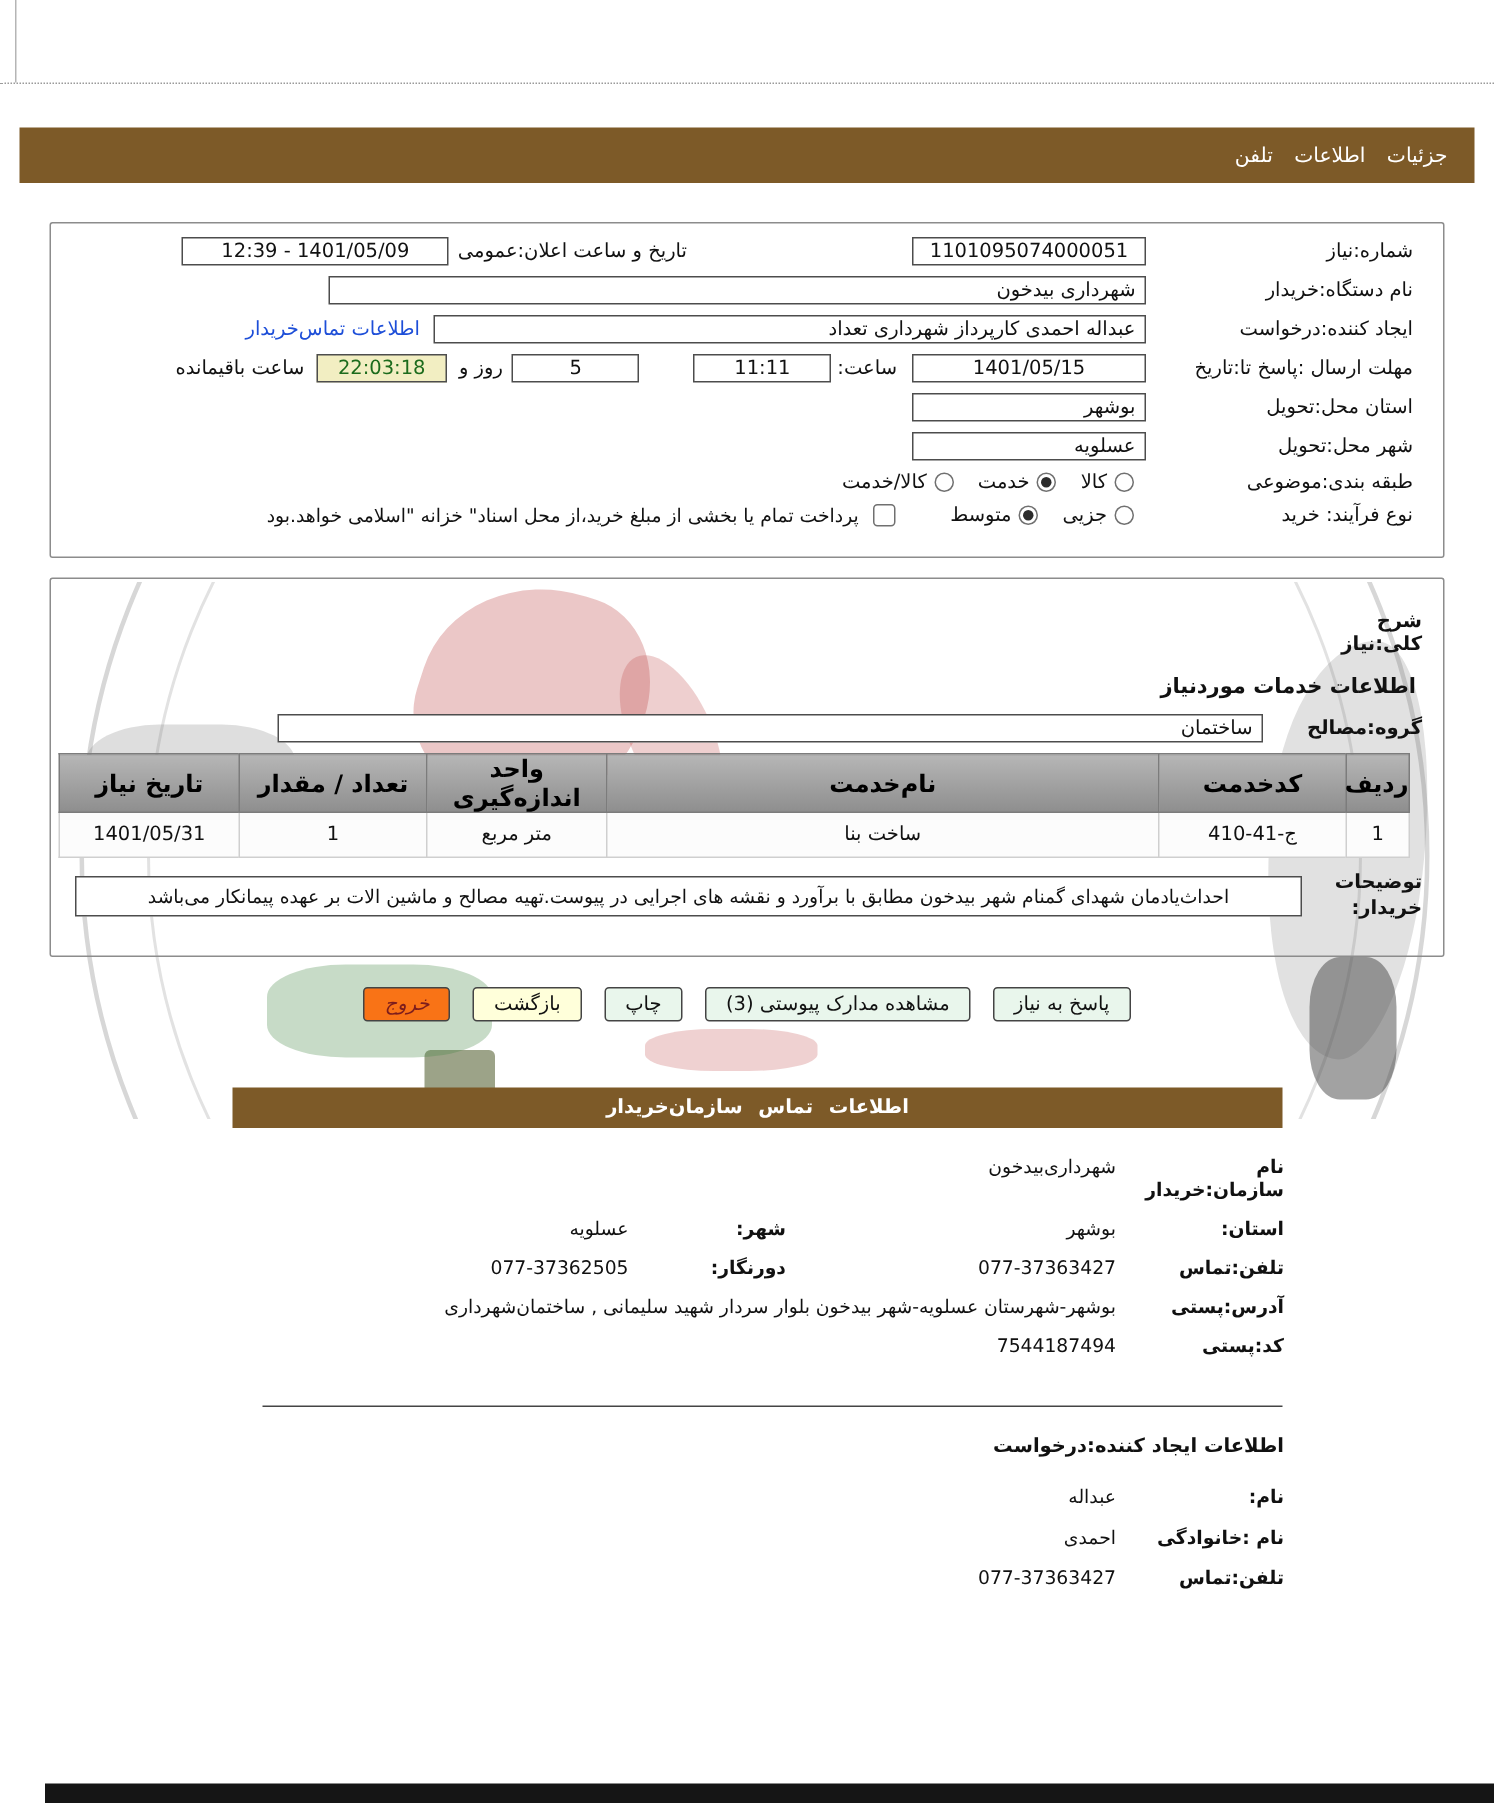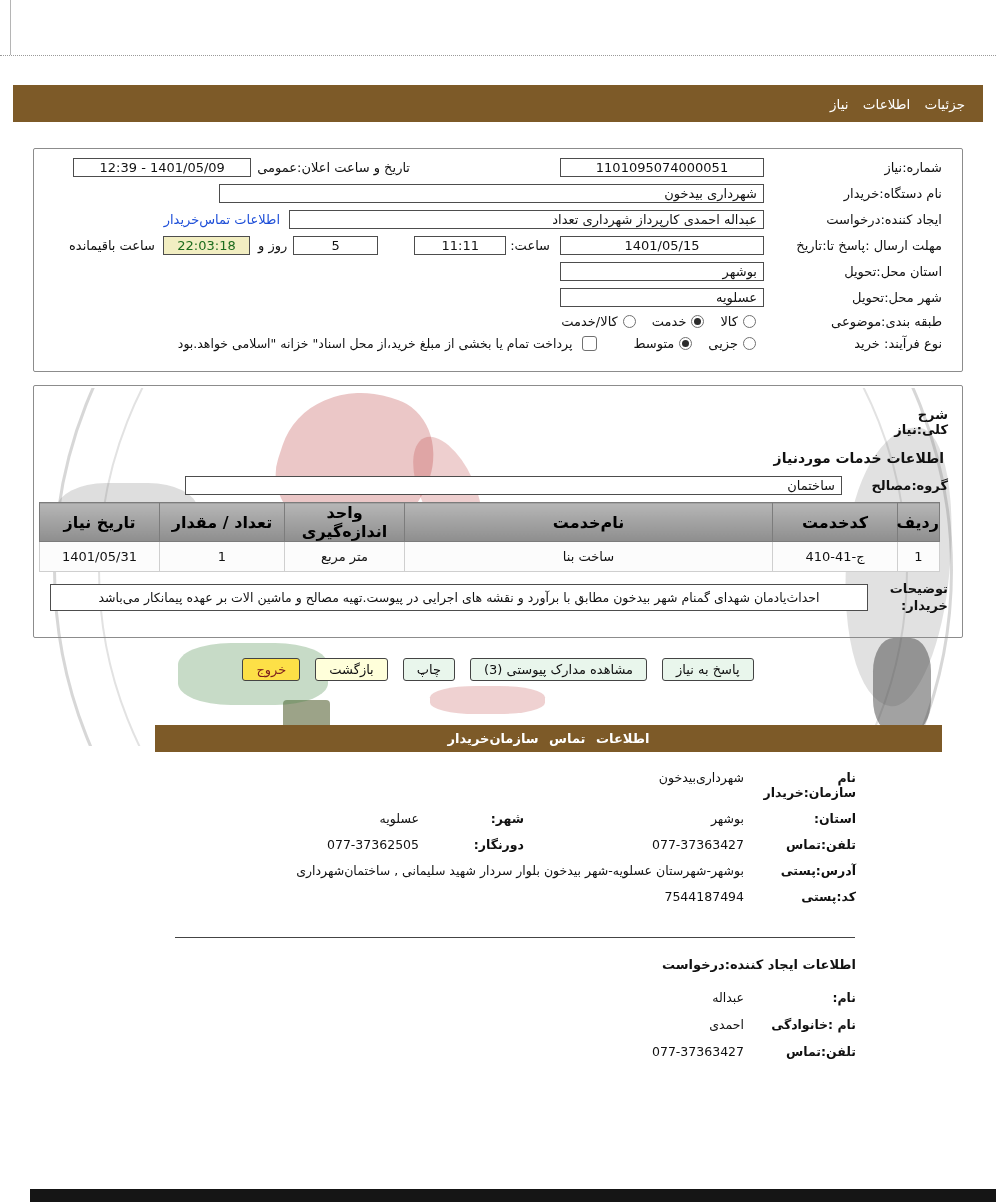--- a/index.html
+++ b/index.html
@@ -34,21 +34,21 @@
   
   .box { position:absolute; left:33px; right:33px; border:1px solid #8c8c8c; border-radius:2px; background:transparent; z-index:1; }
   .box-main { top:148px; height:224px; padding:9px 20px 6px 10px; }
   .box-need { top:385px; height:253px; padding:13px 14px 6px 10px; }
 
   .frow { display:flex; align-items:center; margin-bottom:7px; }
   .flabel { flex:none; width:178px; font-size:13px; }
   .slabel { font-size:13px; }
   .inp { display:inline-flex; align-items:center; height:19px; border:1px solid #4d4d4d; background:#fff; padding:0 6px; font-size:13px; flex:none; overflow:hidden; white-space:nowrap; }
   .center { justify-content:center; }
-  .w180{width:204px} .w178{width:178px} .w92{width:92px} .w85{width:85px} .w87{width:87px} .w545{width:545px} .w475{width:475px}
+  .w180{width:156px} .w178{width:178px} .w92{width:92px} .w85{width:85px} .w87{width:87px} .w545{width:545px} .w475{width:475px}
   .mr4{margin-right:4px} .mr6{margin-right:6px} .mr8{margin-right:8px} .mr10{margin-right:10px} .mr36{margin-right:36px} .mr150{margin-right:150px}
   .link { color:#1d4ed8; font-size:13px; margin-right:9px; cursor:pointer; }
   .yellow { background:#f2eec2; color:#1c6b1c; }
   .radio { position:relative; flex:none; width:13px; height:13px; border:1px solid #707070; border-radius:50%; background:#fff; margin-left:5px; }
   .radio.checked::after { content:""; position:absolute; left:2px; top:2px; right:2px; bottom:2px; background:#2b2b2b; border-radius:50%; }
   .opt { font-size:13px; margin-left:16px; }
   .chk { flex:none; width:15px; height:15px; border:1px solid #707070; border-radius:3px; background:#fff; margin-right:20px; margin-left:10px; }
   .note { font-size:12.5px; }
 
   .blabel { flex:none; width:88px; font-weight:bold; font-size:13px; }
@@ -61,23 +61,23 @@
   table.svc td { background:#fcfcfc; height:30px; text-align:center; font-size:13px; border:1px solid #cfcfcf; }
 
   .notes-row { margin-top:9px; align-items:center; }
   .notes-label { flex:none; width:80px; font-weight:bold; font-size:13px; line-height:1.3; }
   .notes-label span { display:block; }
   .notes-box { flex:1; border:1px solid #4d4d4d; background:#fff; font-size:12.5px; padding:5px 8px; margin-left:6px; text-align:center; white-space:nowrap; overflow:hidden; }
 
   .btns { position:absolute; top:658px; left:0; right:0; display:flex; justify-content:center; gap:15px; z-index:2; }
   .btn { border:1px solid #444; border-radius:3px; padding:3px 13px; font-size:13px; background:#e9f6ec; cursor:pointer; font-family:inherit; color:#111; }
   .btn-yellow { background:#ffffda; }
-  .btn-red { background:#fde047; color:#7c1d1d; }
-
-  .c-bar { position:absolute; top:725px; left:155px; width:787px; height:27px; background:#7d5a28; color:#fff; font-weight:bold;
+  .btn-red { background:#f97316; color:#7c1d1d;font-style:italic; }
+
+  .c-bar { position:absolute; top:725px; left:155px; width:700px; height:27px; background:#7d5a28; color:#fff; font-weight:bold;
     font-size:13px; display:flex; align-items:center; justify-content:center; z-index:2; word-spacing:6px; }
   .c-sec { position:absolute; top:770px; left:148px; width:708px; z-index:2; font-size:12.5px; }
   .c-row { display:flex; align-items:flex-start; margin-bottom:11px; }
   .c-lbl { flex:none; width:112px; font-weight:bold; }
   .c-val { flex:none; width:220px; }
   .c-val.wide { flex:1; width:auto; }
   .c-lbl2 { flex:none; width:105px; font-weight:bold; }
   .c-val2 { flex:1; }
   .divider { position:absolute; top:937px; left:175px; width:680px; border-top:1px solid #444; z-index:2; }
   .cr-sec { position:absolute; top:957px; left:148px; width:708px; z-index:2; font-size:12.5px; }
@@ -101,21 +101,21 @@
     <div class="wm-dark"></div>
     <div class="wm-olive"></div>
     <div class="wm-green"></div>
     <div class="wm-graytxt"></div>
   </div>
 
   <div class="vline"></div>
   <div class="dotline"></div>
 
   <div class="title-bar">
-    <span>جزئیات اطلاعات نیاز</span>
+    <span>جزئیات اطلاعات تلفن</span>
   </div>
 
   <div class="box box-main">
 
     <div class="frow">
       <span class="flabel">شماره:نیاز</span>
       <span class="inp w180 center" dir="ltr">1101095074000051</span>
       <span class="slabel mr150">تاریخ و ساعت اعلان:عمومی</span>
       <span class="inp w178 center mr6" dir="ltr">12:39 - 1401/05/09</span>
     </div>

